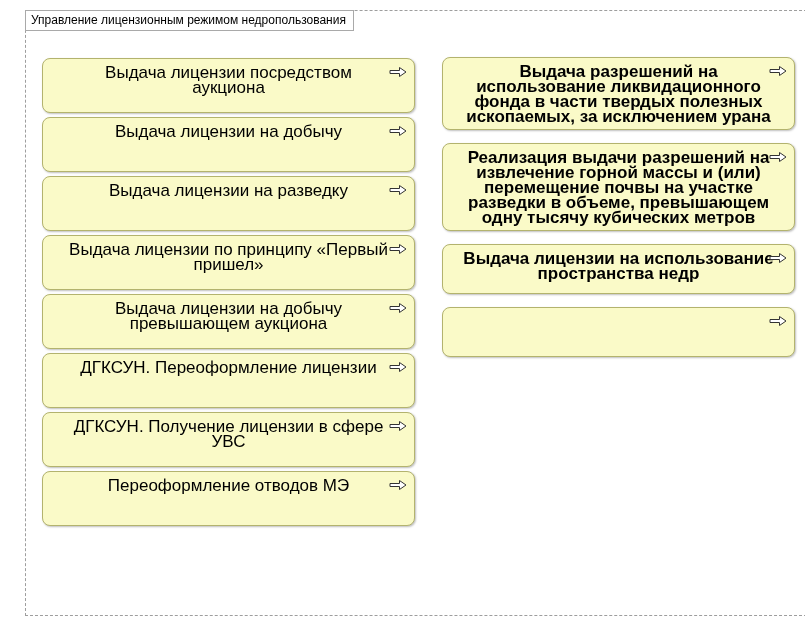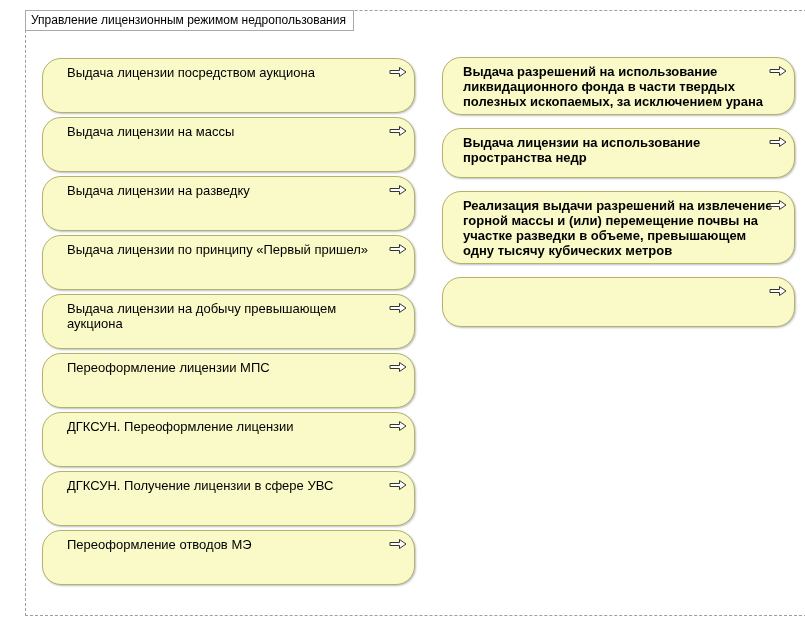--- a/index.html
+++ b/index.html
@@ -38,23 +38,24 @@
     white-space: nowrap; overflow: hidden;
     color: var(--text);
   }
   .col { position: absolute; }
   .col-left  { left: 16px;  top: 47px; width: 373px; }
   .col-right { left: 416px; top: 46px; width: 353px; font-weight: bold; }
   .process-box {
     position: relative;
     background: var(--box-fill);
     border: 1px solid var(--box-border);
-    border-radius: 19px;
+    border-radius: 8px;
     box-shadow: 1px 1px 2px rgba(0,0,0,0.25);
-    font-size: 13px; line-height: 15px;
+    font-size: 17px; line-height: 15px;
+    text-align: center;
     padding: 6px 24px 5px 24px;
     color: var(--text);
   }
   .col-left .process-box  { height: 55px; margin-bottom: 4px; }
   .col-right .process-box { min-height: 50px; margin-bottom: 13px; padding: 6px 20px 5px 20px; }
   .box-icon {
     position: absolute; top: 7px; right: 7px;
     width: 18px; height: 12px;
     display: block;
   }
@@ -74,21 +75,21 @@
     <div class="group-title">Управление лицензионным режимом недропользования</div>
     <div class="col col-left">
   <div class="process-box">
     <span class="box-label">Выдача лицензии посредством аукциона</span>
     <svg class="box-icon" viewBox="0 0 18 12" xmlns="http://www.w3.org/2000/svg" aria-hidden="true">
       <path d="M1 4.5 H10.5 V1.5 L17 6 L10.5 10.5 V7.5 H1 Z"></path>
     </svg>
   </div>
 
   <div class="process-box">
-    <span class="box-label">Выдача лицензии на массы</span>
+    <span class="box-label">Выдача лицензии на добычу</span>
     <svg class="box-icon" viewBox="0 0 18 12" xmlns="http://www.w3.org/2000/svg" aria-hidden="true">
       <path d="M1 4.5 H10.5 V1.5 L17 6 L10.5 10.5 V7.5 H1 Z"></path>
     </svg>
   </div>
 
   <div class="process-box">
     <span class="box-label">Выдача лицензии на разведку</span>
     <svg class="box-icon" viewBox="0 0 18 12" xmlns="http://www.w3.org/2000/svg" aria-hidden="true">
       <path d="M1 4.5 H10.5 V1.5 L17 6 L10.5 10.5 V7.5 H1 Z"></path>
     </svg>
@@ -101,26 +102,20 @@
     </svg>
   </div>
 
   <div class="process-box">
     <span class="box-label">Выдача лицензии на добычу превышающем аукциона</span>
     <svg class="box-icon" viewBox="0 0 18 12" xmlns="http://www.w3.org/2000/svg" aria-hidden="true">
       <path d="M1 4.5 H10.5 V1.5 L17 6 L10.5 10.5 V7.5 H1 Z"></path>
     </svg>
   </div>
 
-  <div class="process-box">
-    <span class="box-label">Переоформление лицензии МПС</span>
-    <svg class="box-icon" viewBox="0 0 18 12" xmlns="http://www.w3.org/2000/svg" aria-hidden="true">
-      <path d="M1 4.5 H10.5 V1.5 L17 6 L10.5 10.5 V7.5 H1 Z"></path>
-    </svg>
-  </div>
 
   <div class="process-box">
     <span class="box-label">ДГКСУН. Переоформление лицензии</span>
     <svg class="box-icon" viewBox="0 0 18 12" xmlns="http://www.w3.org/2000/svg" aria-hidden="true">
       <path d="M1 4.5 H10.5 V1.5 L17 6 L10.5 10.5 V7.5 H1 Z"></path>
     </svg>
   </div>
 
   <div class="process-box">
     <span class="box-label">ДГКСУН. Получение лицензии в сфере УВС</span>
@@ -138,28 +133,28 @@
 </div>
     <div class="col col-right">
   <div class="process-box">
     <span class="box-label">Выдача разрешений на использование ликвидационного фонда в части твердых полезных ископаемых, за исключением урана</span>
     <svg class="box-icon" viewBox="0 0 18 12" xmlns="http://www.w3.org/2000/svg" aria-hidden="true">
       <path d="M1 4.5 H10.5 V1.5 L17 6 L10.5 10.5 V7.5 H1 Z"></path>
     </svg>
   </div>
 
   <div class="process-box">
-    <span class="box-label">Выдача лицензии на использование пространства недр</span>
+    <span class="box-label">Реализация выдачи разрешений на извлечение горной массы и (или) перемещение почвы на участке разведки в объеме, превышающем одну тысячу кубических метров</span>
     <svg class="box-icon" viewBox="0 0 18 12" xmlns="http://www.w3.org/2000/svg" aria-hidden="true">
       <path d="M1 4.5 H10.5 V1.5 L17 6 L10.5 10.5 V7.5 H1 Z"></path>
     </svg>
   </div>
 
   <div class="process-box">
-    <span class="box-label">Реализация выдачи разрешений на извлечение горной массы и (или) перемещение почвы на участке разведки в объеме, превышающем одну тысячу кубических метров</span>
+    <span class="box-label">Выдача лицензии на использование пространства недр</span>
     <svg class="box-icon" viewBox="0 0 18 12" xmlns="http://www.w3.org/2000/svg" aria-hidden="true">
       <path d="M1 4.5 H10.5 V1.5 L17 6 L10.5 10.5 V7.5 H1 Z"></path>
     </svg>
   </div>
 
   <div class="process-box">
     <svg class="box-icon" viewBox="0 0 18 12" xmlns="http://www.w3.org/2000/svg" aria-hidden="true">
       <path d="M1 4.5 H10.5 V1.5 L17 6 L10.5 10.5 V7.5 H1 Z"></path>
     </svg>
   </div>

